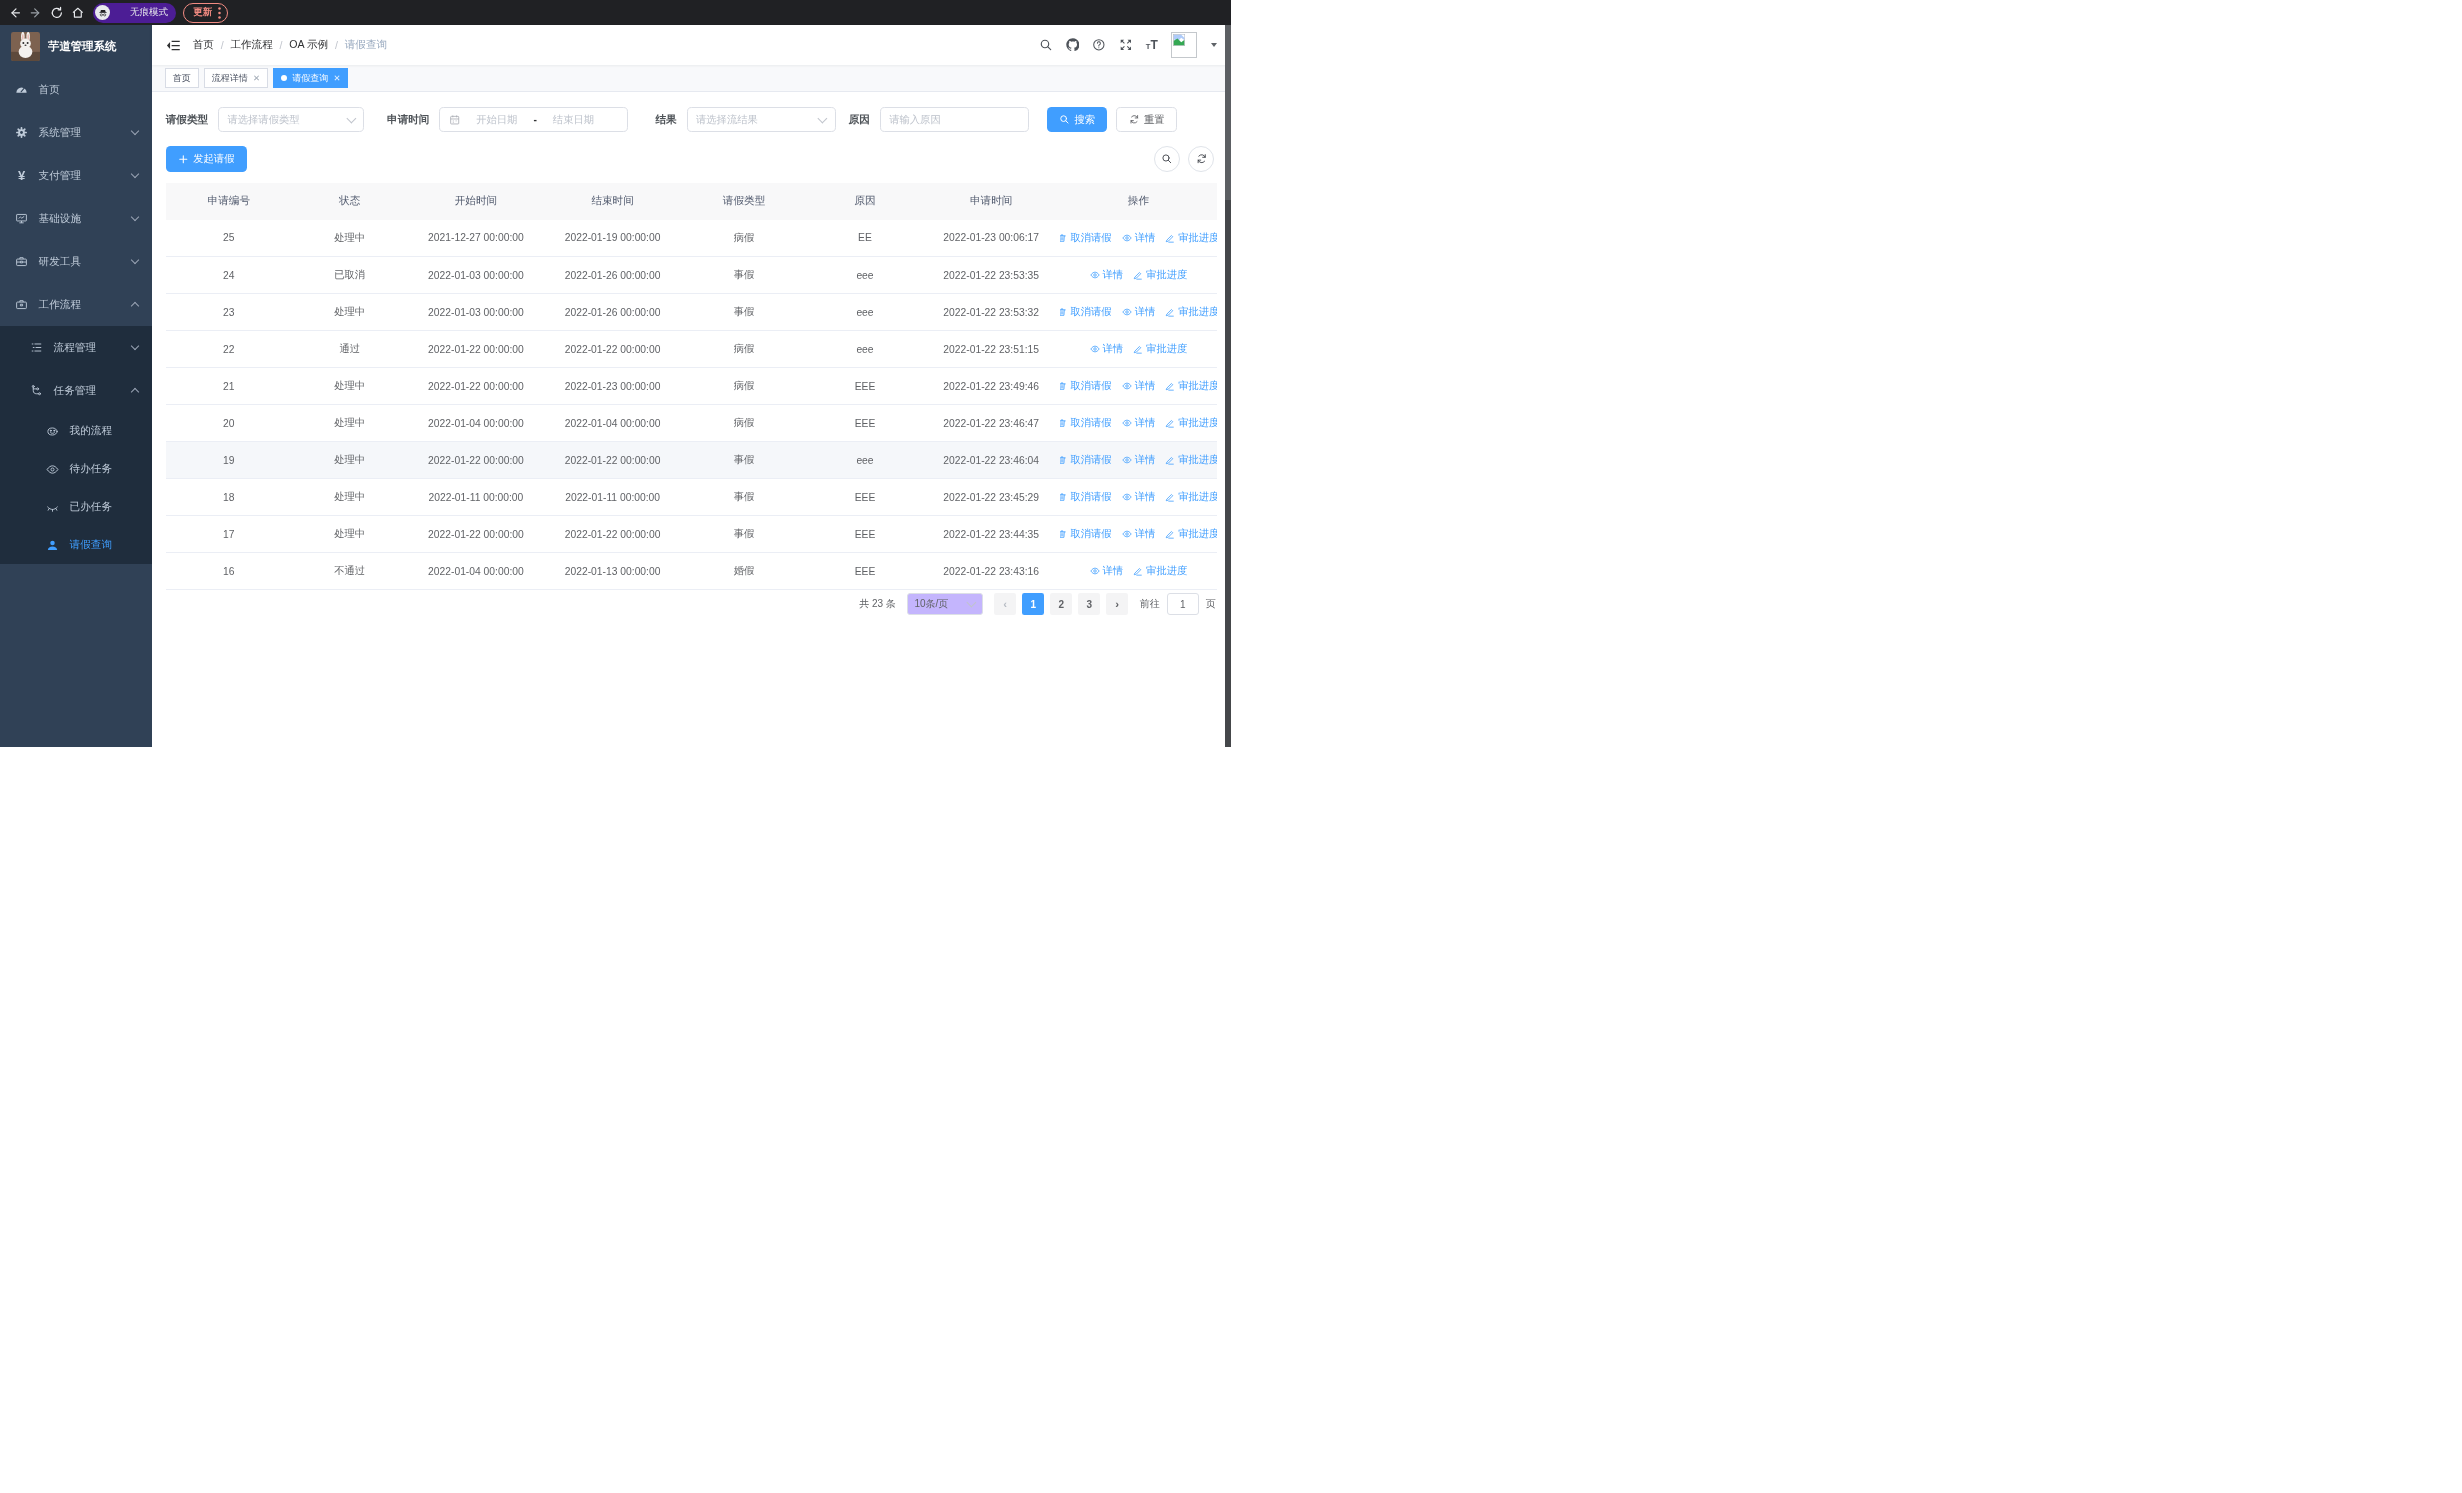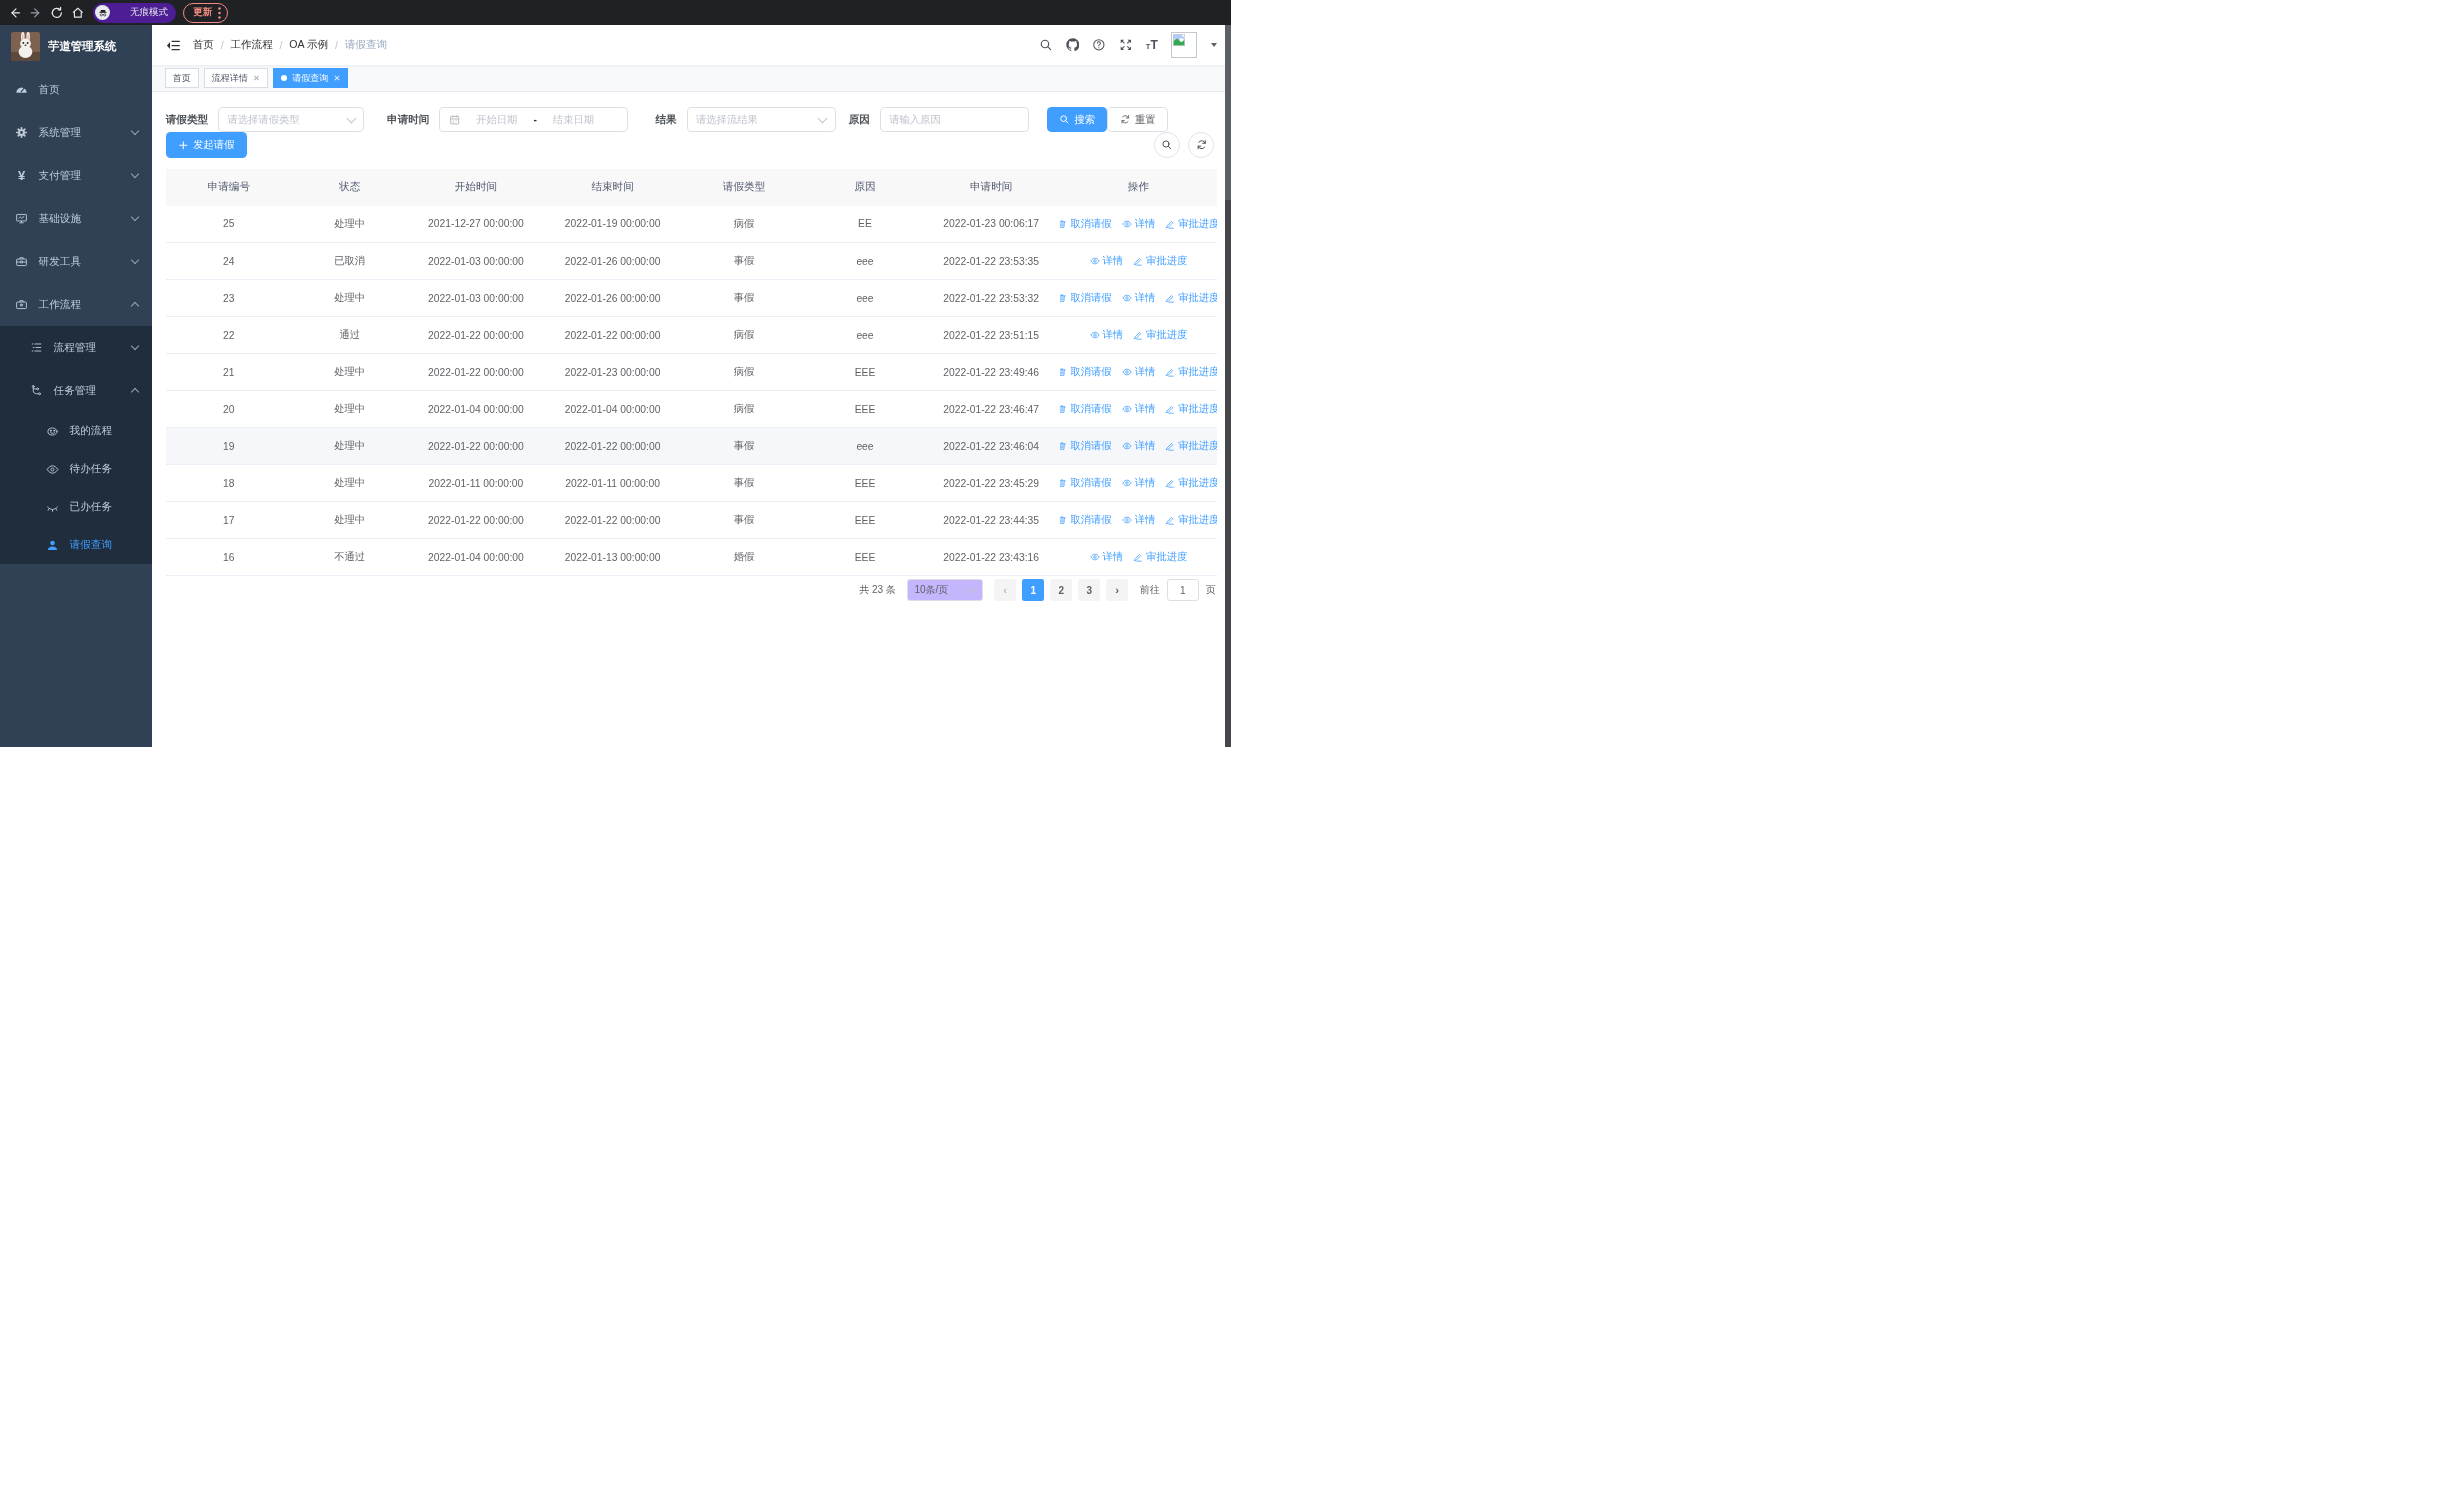--- a/index.html
+++ b/index.html
@@ -79,23 +79,23 @@
   .w-type{width:146px;margin-right:23px}
   .w-date{width:189px;margin-right:27px;gap:16px}
   .w-res{width:149px;margin-right:13px}
   .w-reason{width:149px;margin-right:18px}
   .date-sep{color:#303133;font-weight:700}
   .cal{width:11.4px;height:11.4px;color:#a8abb2;flex:0 0 auto}
   .btn{height:25px;border-radius:4.6px;display:inline-flex;align-items:center;gap:4.6px;font-size:10.3px;padding:0 11.4px;cursor:pointer;border:0.8px solid transparent}
   .btn svg{width:10.6px;height:10.6px}
   .btn-primary{background:#409eff;color:#fff}
   .btn-plain{background:#fff;border-color:#dcdfe6;color:#606266}
-  .btn-search{}
-
-  .toolbar{margin-top:0;display:flex;align-items:flex-end}
+  .btn-search{margin-right:9px}
+
+  .toolbar{margin-top:14px;display:flex;align-items:flex-end}
   .btn-create{height:26px;font-size:10.3px}
   .tool-right{margin-left:auto;display:flex;gap:8.4px;margin-right:3px}
   .circle-btn{width:26px;height:26px;border-radius:50%;border:0.8px solid #e0e4ea;background:#fff;display:flex;align-items:center;justify-content:center;color:#3d4147;cursor:pointer}
   .circle-btn svg{width:11.4px;height:11.4px}
 
   
   table{width:100%;border-collapse:collapse;table-layout:fixed;margin-top:10.6px}
   thead th{background:#f8f8f9;height:37px;font-size:10.6px;font-weight:400;color:#515a6e;text-align:center}
   tbody td{height:37px;border-bottom:0.8px solid #ebeef5;font-size:10.3px;color:#606266;text-align:center;white-space:nowrap;overflow:hidden}
   tbody tr.hl td{background:#f5f7fa}

